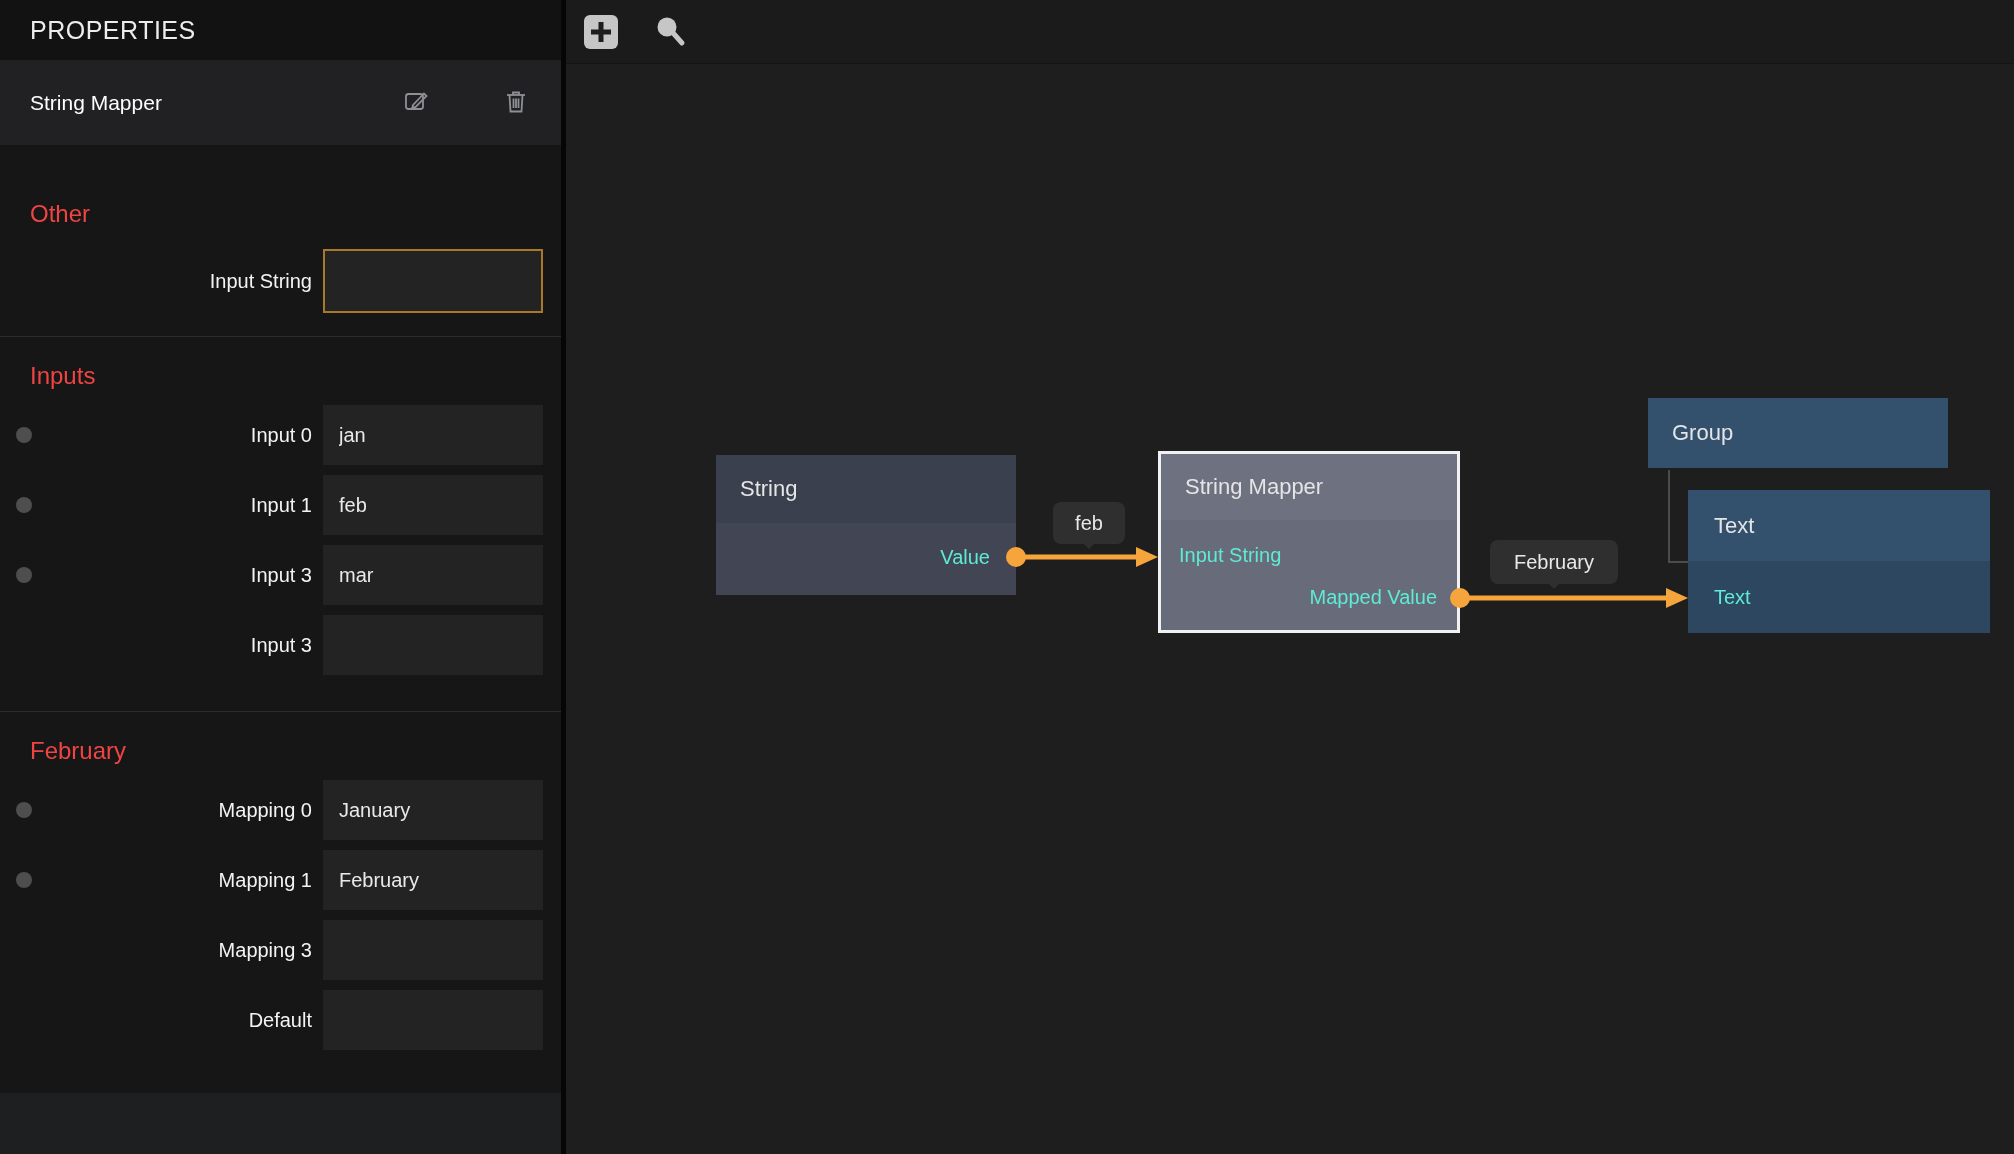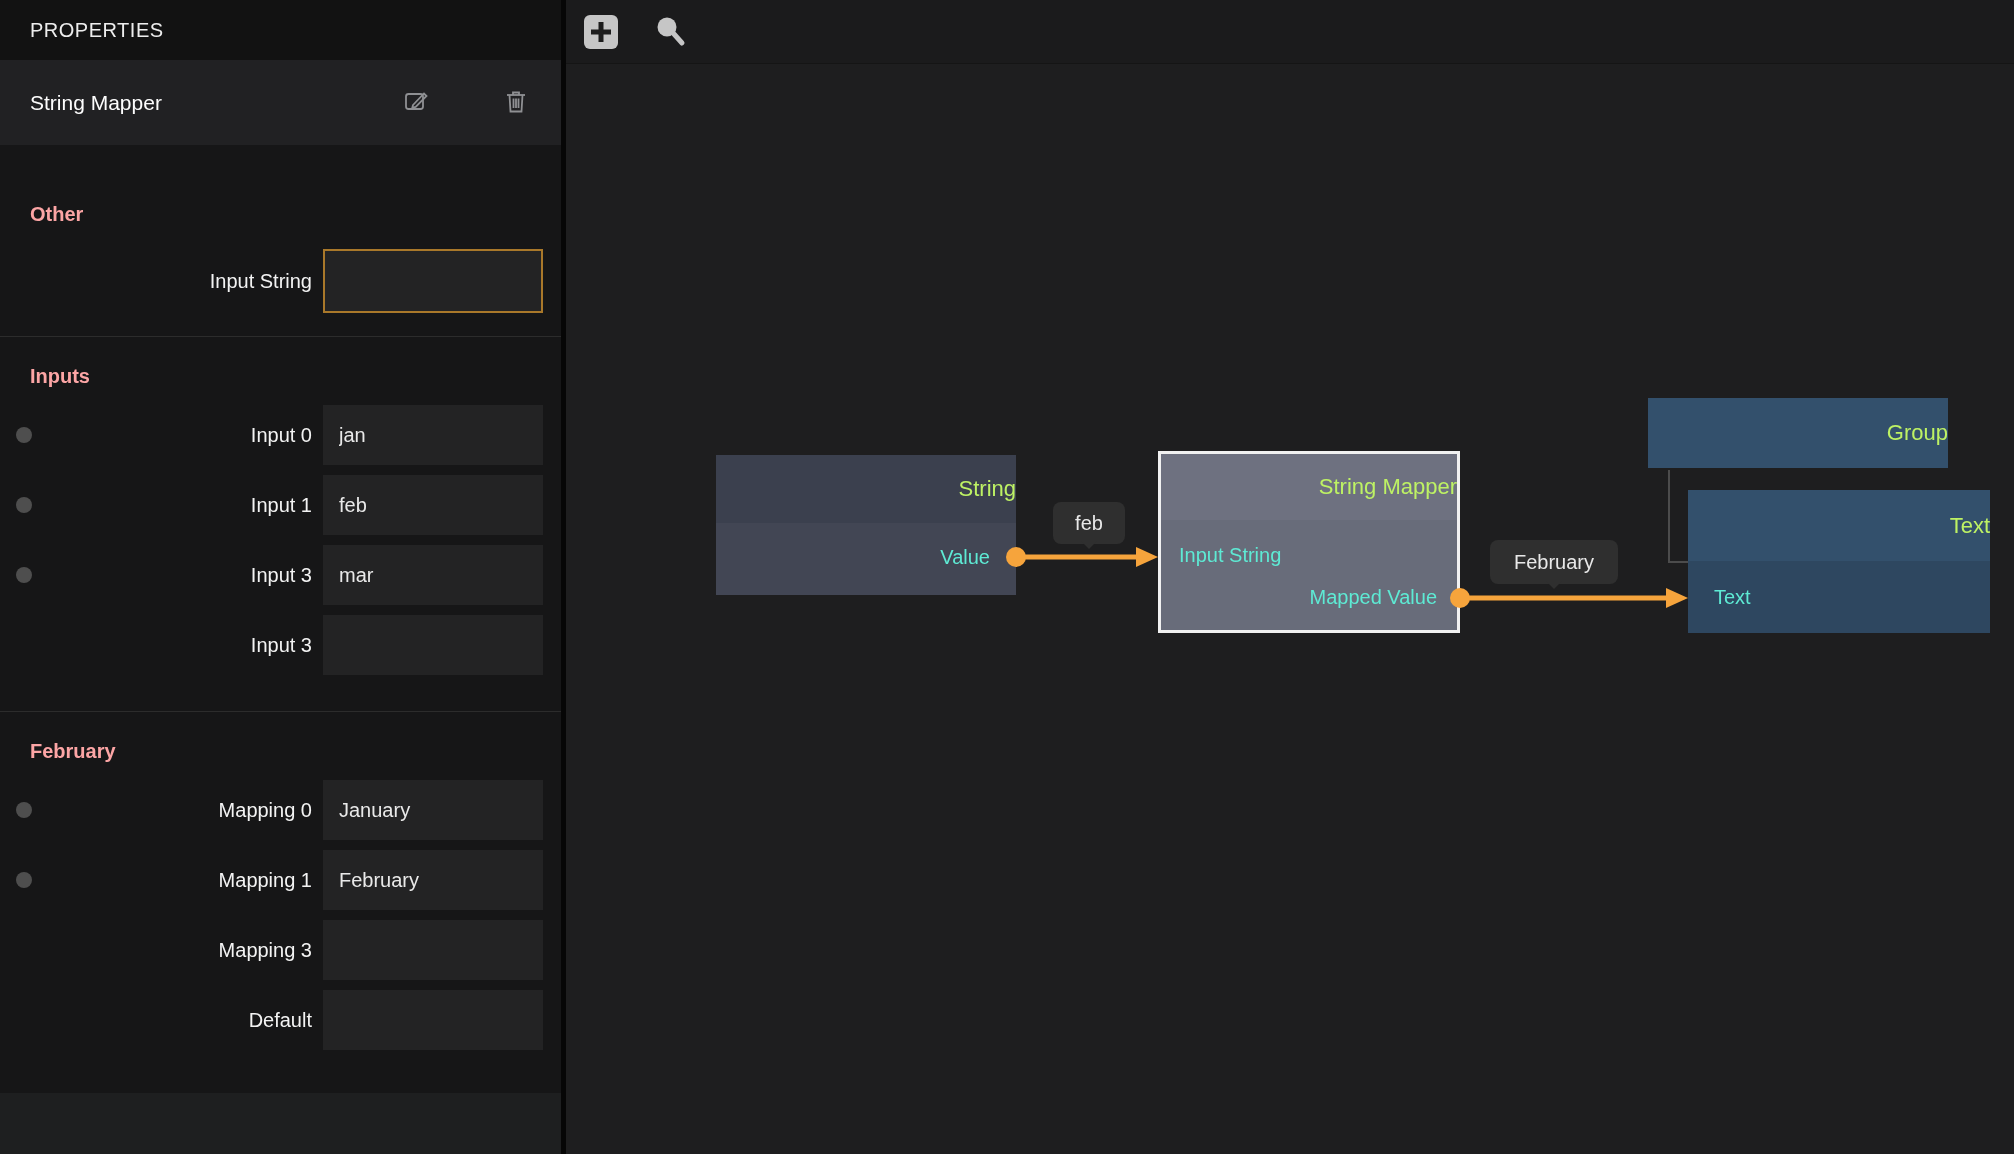--- a/index.html
+++ b/index.html
@@ -18,30 +18,30 @@
   html,body{width:2014px;height:1154px;overflow:hidden;}
   body{
     font-family:"Liberation Sans","DejaVu Sans",sans-serif;
     background:#1e1e1f;color:#f0f0f0;
     display:flex;flex-direction:row;
   }
 
   
   .panel{width:561px;height:1154px;background:#161617;display:flex;flex-direction:column;flex:none;}
   .panel-header{height:60px;background:#121212;display:flex;align-items:center;padding-left:30px;flex:none;}
-  .panel-header span{font-size:20px;letter-spacing:.5px;color:#ededed;}
+  .panel-header span{font-size:25px;letter-spacing:.5px;color:#ededed;}
   .node-row{height:85px;background:#212123;display:flex;align-items:center;padding:0 34px 0 30px;flex:none;}
   .node-row-title{font-size:21px;color:#fdfdfd;}
   .icon-btn{background:none;border:none;cursor:pointer;display:flex;align-items:center;justify-content:center;padding:0;}
   .icon-btn svg{stroke:#8f9093;fill:none;stroke-width:1.8;}
   .icon-edit{margin-left:auto;}
   .icon-trash{margin-left:76px;}
 
   .panel-body{flex:1;display:flex;flex-direction:column;background:#161617;overflow:hidden;}
-  .section-label{font-size:20px;color:#fca5a5;margin:0 0 0 30px;line-height:26px;font-weight:bold;}
+  .section-label{font-size:24px;color:#ef4444;margin:0 0 0 30px;line-height:26px;}
   .sec-other .section-label{margin-top:56px;margin-bottom:22px;}
   .sec-inputs .section-label,.sec-maps .section-label{margin-top:26px;margin-bottom:16px;}
   .sec-other{padding-bottom:13px;}
   .sec-inputs{padding-bottom:26px;}
   .sec-maps{padding-bottom:33px;}
   .divider{height:1px;background:#2c2c2c;flex:none;}
   .prow{position:relative;display:flex;align-items:center;height:60px;margin:0 18px 10px 0;}
   .prow-tall{height:64px;}
   .conn-dot{position:absolute;left:16px;width:16px;height:16px;border-radius:50%;background:#4e4e4e;}
   .plabel{flex:1;text-align:right;padding-right:11px;font-size:20px;color:#f3f3f3;white-space:nowrap;}
@@ -56,21 +56,21 @@
   .toolbar{height:64px;background:#1b1b1c;border-bottom:1px solid #151515;display:flex;align-items:center;flex:none;}
   .tb-add{width:34px;height:34px;margin-left:18px;background:#c6c6c6;border:none;border-radius:6px;cursor:pointer;position:relative;}
   .tb-add::before,.tb-add::after{content:"";position:absolute;background:#1d1d1d;left:50%;top:50%;transform:translate(-50%,-50%);}
   .tb-add::before{width:20px;height:5px;}
   .tb-add::after{width:5px;height:20px;}
   .tb-search{width:36px;height:36px;margin-left:35px;background:none;border:none;cursor:pointer;padding:0;}
 
   .canvas{position:relative;flex:1;background:#1e1e1f;overflow:hidden;}
 
   .node{position:absolute;cursor:default;}
-  .node-header{display:flex;align-items:center;padding-left:24px;font-size:22px;color:#bef264;justify-content:flex-end;}
+  .node-header{display:flex;align-items:center;padding-left:24px;font-size:22px;color:#e5e5e5;}
   .port-row{display:flex;align-items:center;font-size:20px;color:#5eead4;height:42px;}
   .port-row.out{justify-content:flex-end;}
 
   .node-string{left:150px;top:391px;width:300px;height:140px;border-radius:14px;}
   .node-string .node-header{height:68px;background:var(--node_grey_header);}
   .node-string .node-body{height:72px;background:var(--node_grey_body);padding-top:13px;}
   .node-string .port-row.out{padding-right:26px;}
 
   .node-mapper{left:592px;top:387px;width:302px;height:182px;border:3px solid var(--selection_white);}
   .node-mapper .node-header{height:66px;background:var(--node_selected_header);}

